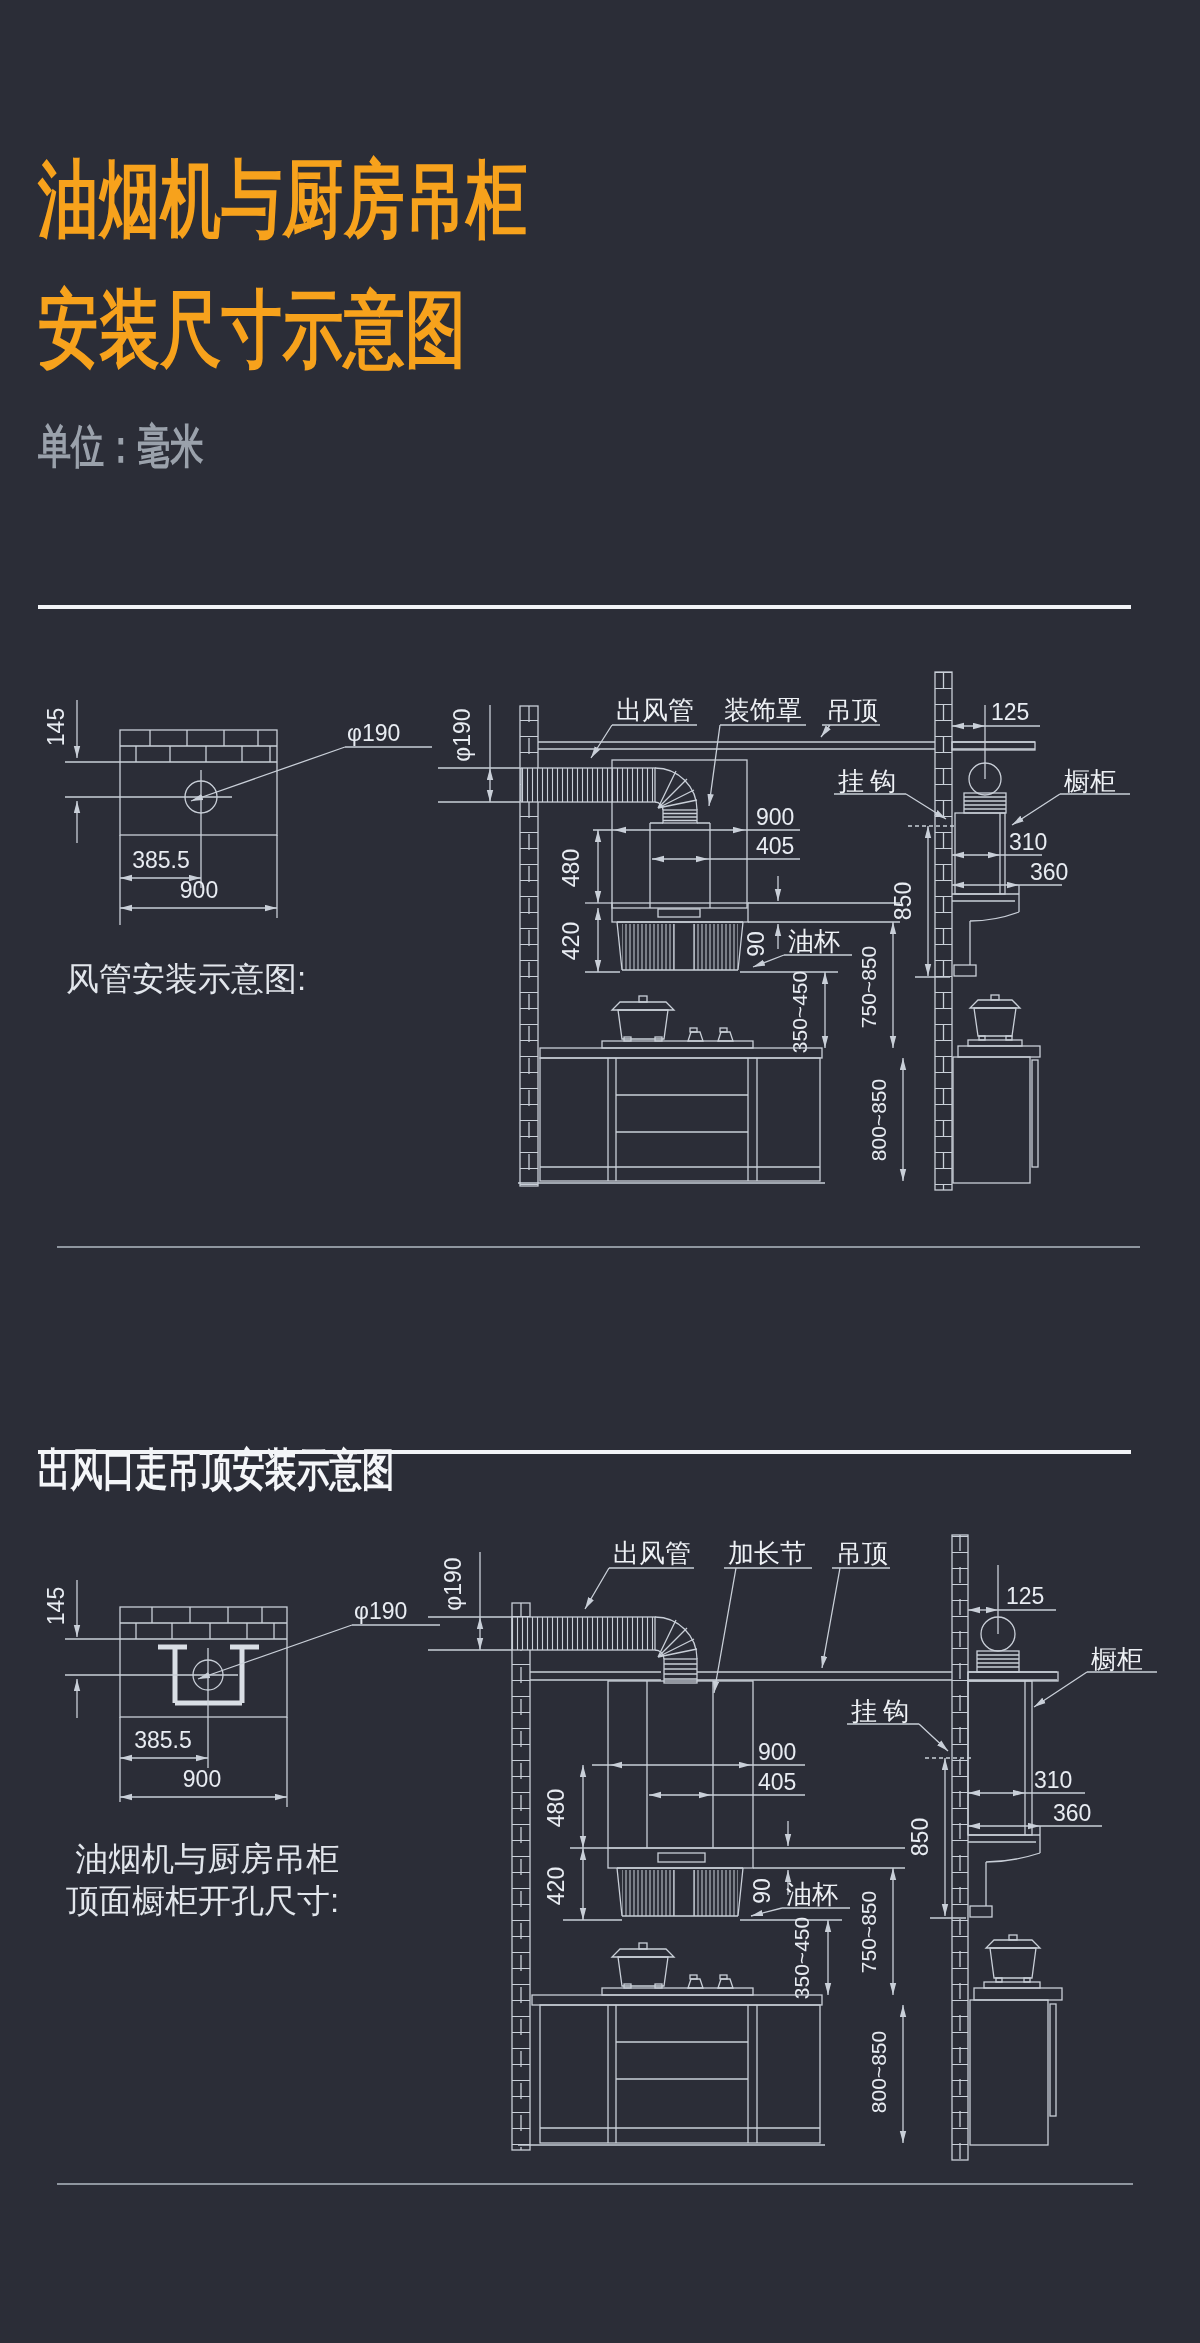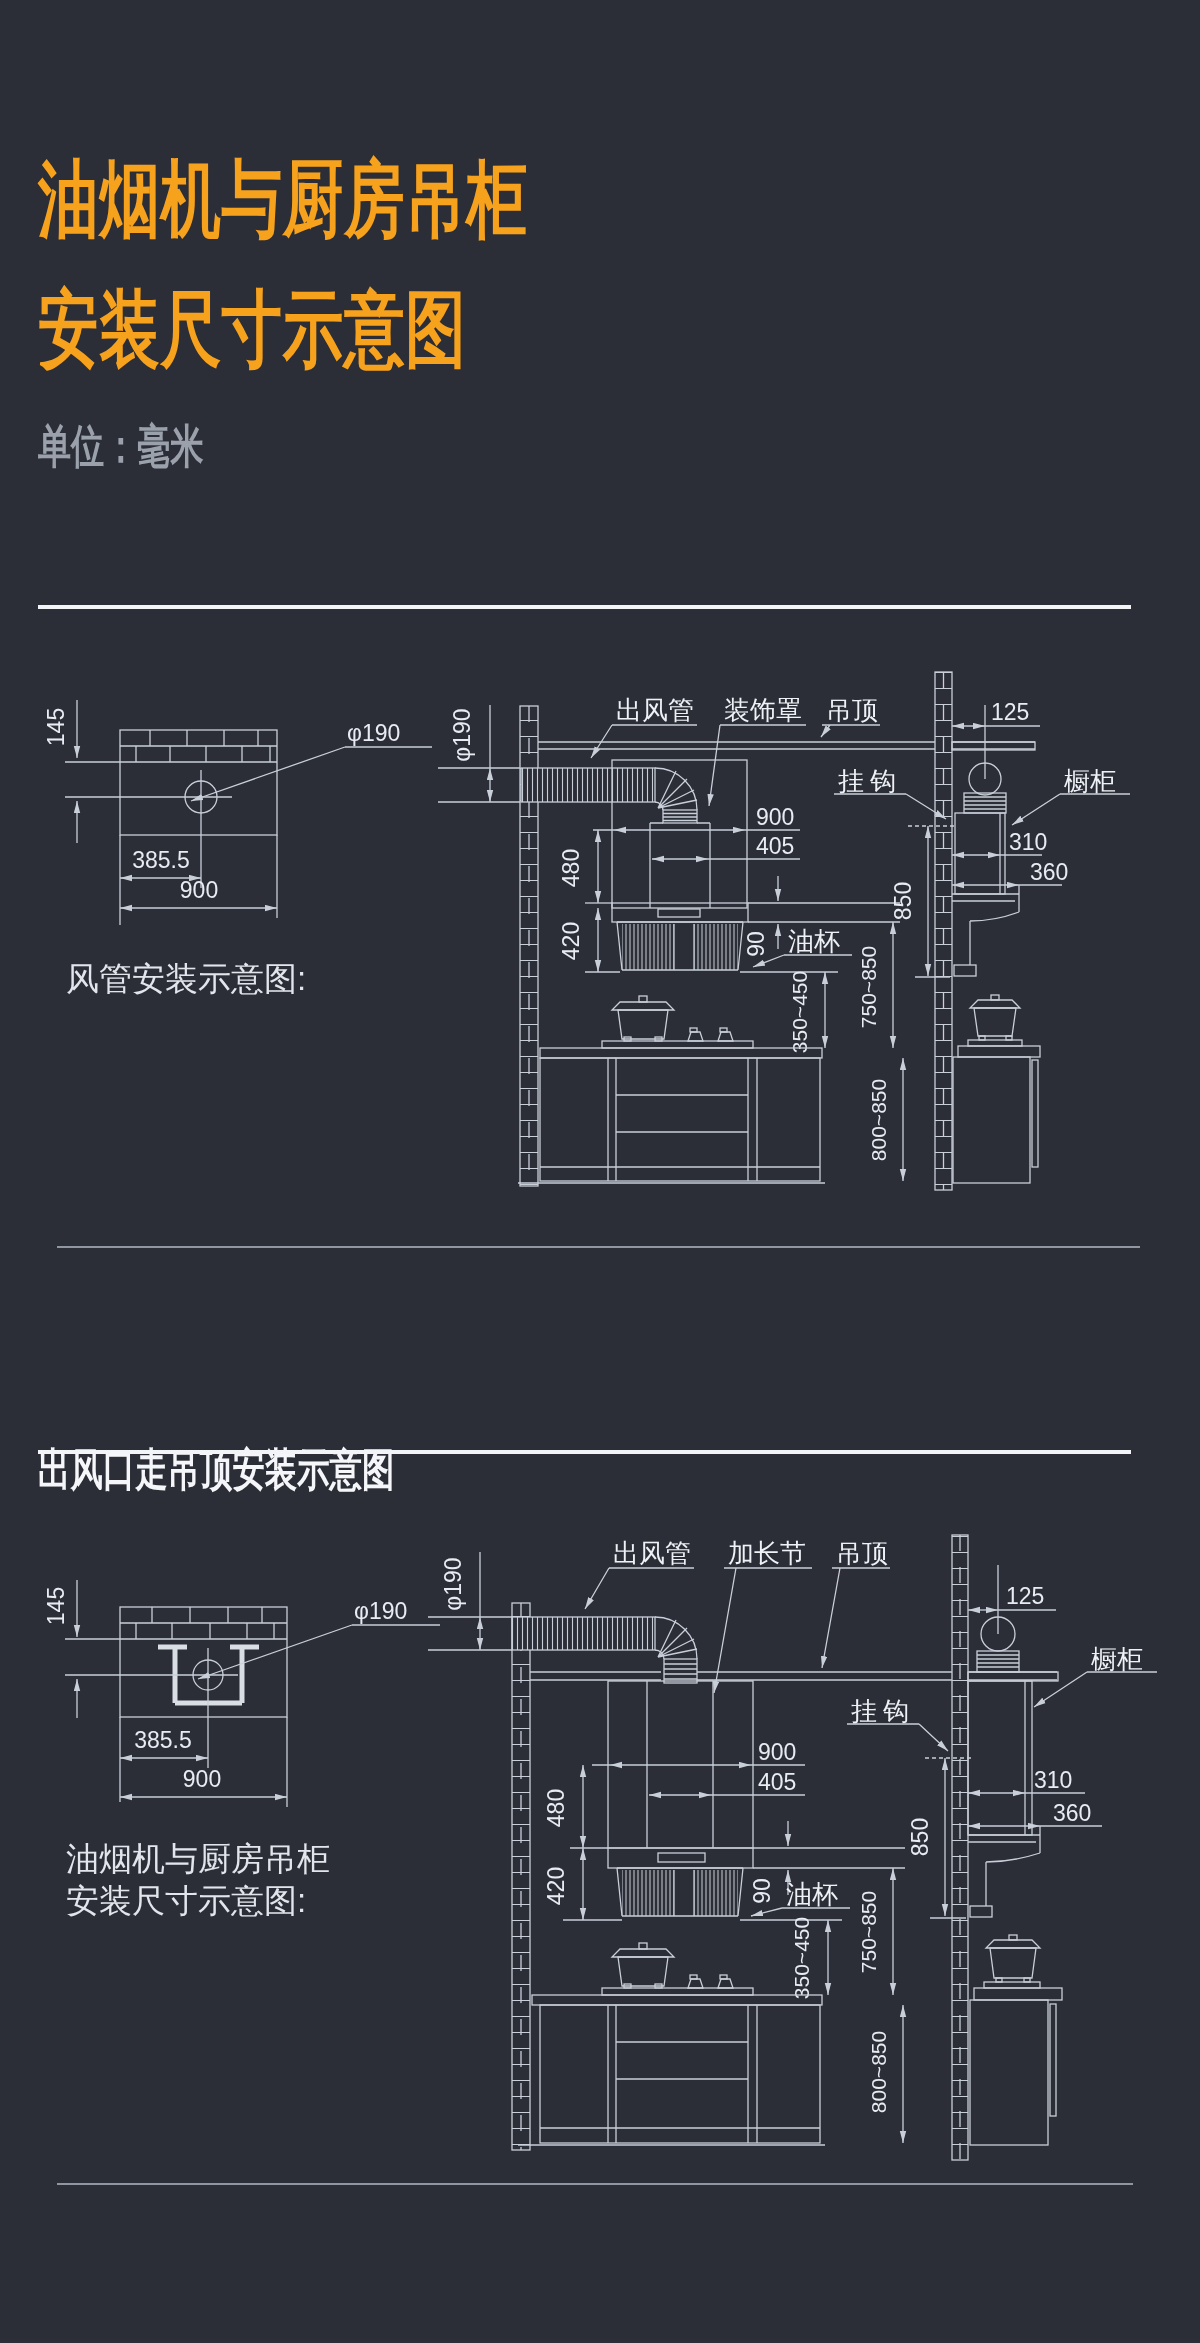--- a/index.html
+++ b/index.html
@@ -1,19 +1,20 @@
 <!DOCTYPE html>
 <html><head>
 <meta charset="utf-8">
 <style>
   html,body { margin:0; padding:0; background:#1f2128; }
   #page {
     position:relative; width:1200px; height:2343px; margin:0 auto;
     background:#2b2d37; overflow:hidden;
     font-family:"Liberation Sans", sans-serif;
+    text-align:right;
   }
   .abs { position:absolute; }
   .cn { display:inline-block; transform:scaleX(0.72); transform-origin:0 50%; white-space:nowrap; }
   .title { left:38px; font-size:84px; font-weight:800; color:#f7a21c; letter-spacing:1px; }
   .unit  { left:38px; top:416px; font-size:46px; font-weight:600; color:#9aa1ab; }
   .hdr   { left:38px; font-size:45px; font-weight:700; color:#f4f6f9; }
   .rule  { left:38px; width:1093px; height:4px; background:#f2f4f7; }
   .divl  { left:57px; height:2px; background:#8f969f; }
   .cap   { left:66px; font-size:33px; color:#e2e6ec; line-height:42px; white-space:nowrap; }
   svg { position:absolute; left:0; top:0; }
@@ -40,21 +41,21 @@
 
   <div class="abs cap" style="top:958px">风管安装示意图:</div>
 
   <div class="abs divl" style="top:1246px;width:1083px"></div>
 
   <div class="abs hdr" style="top:1440px"><span class="cn">出风口走吊顶安装示意图</span></div>
   <div class="abs rule" style="top:1450px"></div>
 
   <div class="abs cap" style="top:1838px">
     <div>油烟机与厨房吊柜</div>
-    <div>安装尺寸示意图:</div>
+    <div>顶面橱柜开孔尺寸:</div>
   </div>
 
   <div class="abs divl" style="top:2183px;width:1076px"></div>
 
   <svg width="1200" height="2343" viewBox="0 0 1200 2343">
     <defs>
       <marker id="arr" markerWidth="13" markerHeight="8" refX="12" refY="3.5" orient="auto-start-reverse" markerUnits="userSpaceOnUse">
         <path d="M0,0.3 L12,3.5 L0,6.7 z" fill="#c9cfd8"></path>
       </marker>
       <pattern id="courses" width="10" height="32" patternUnits="userSpaceOnUse">

